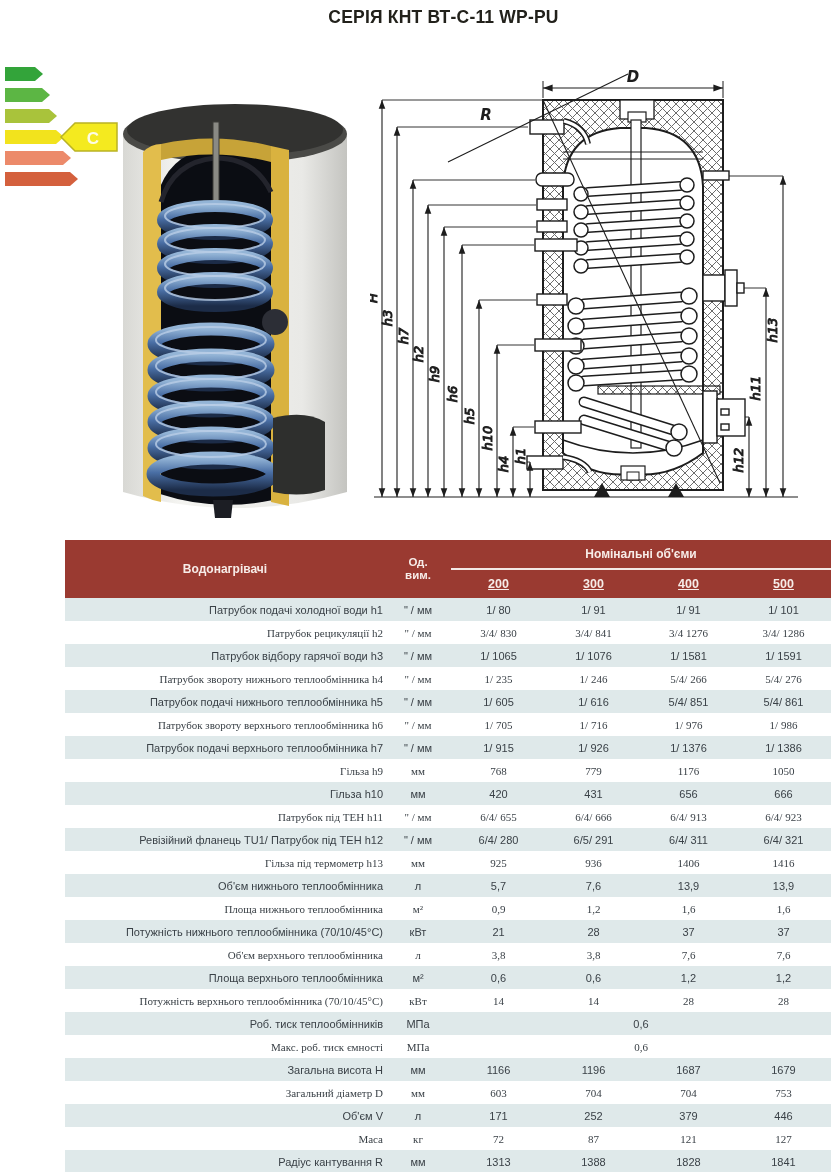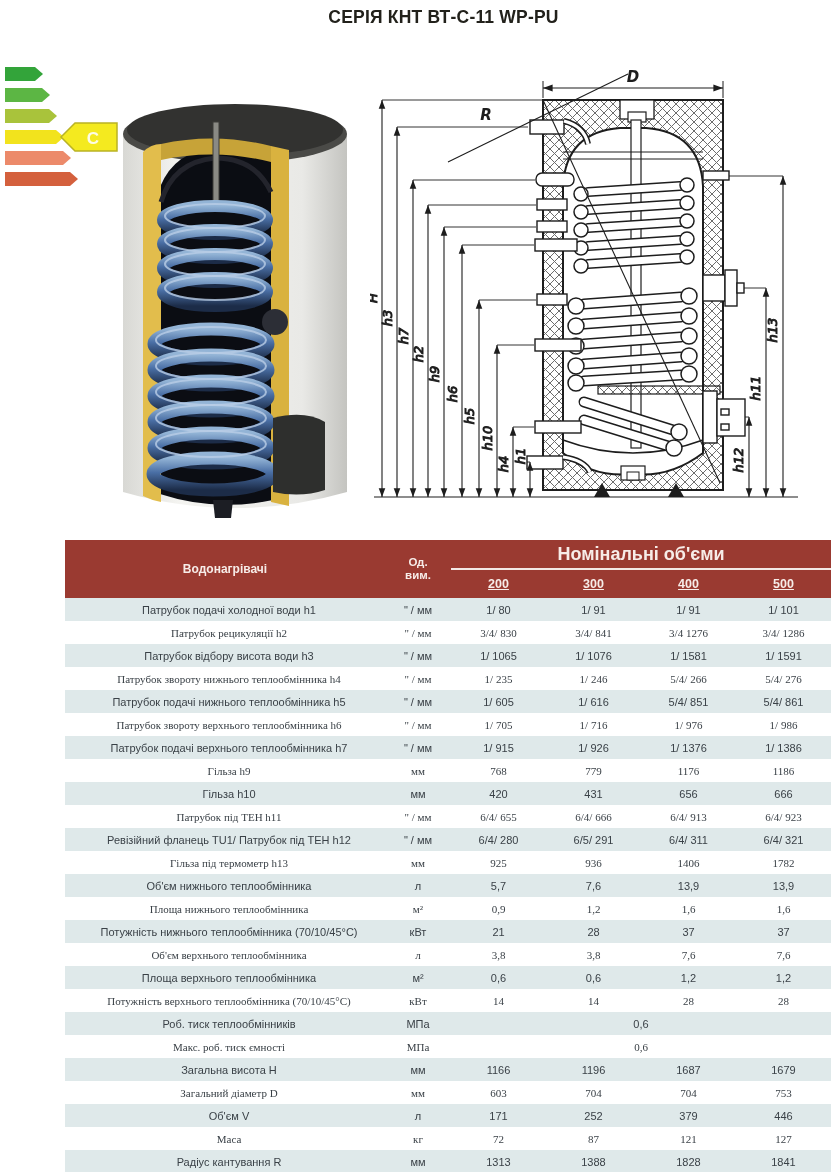--- a/index.html
+++ b/index.html
@@ -9,24 +9,24 @@
   .title{position:absolute;left:0;top:6px;width:831px;text-align:center;color:#22211b;
          font-weight:bold;font-size:17.5px;line-height:22px;letter-spacing:.2px;margin-left:28px;}
   
   .abs{position:absolute;}
   
   #spec{position:absolute;left:65px;top:540px;width:766px;}
   table{border-collapse:collapse;width:766px;table-layout:fixed;}
   thead th{background:#9a3a31;color:#f7ece8;font-weight:bold;vertical-align:middle;}
   th.chars{width:318px;font-size:12px;}
   th.unit{width:64px;font-size:11.5px;line-height:13px;}
-  th.group{font-size:18px;height:26px;border-bottom:2px solid #f3e9e6;}
+  th.group{font-size:12px;height:26px;border-bottom:2px solid #f3e9e6;}
   th.vol{font-size:12.5px;height:26px;text-decoration:underline;}
   tbody td{height:23px;font-size:11px;color:#3a4147;text-align:center;padding:0 2px;}
-  tbody td.lbl{text-align:center;padding-left:10px;}
+  tbody td.lbl{text-align:right;padding-left:10px;}
   tbody tr.odd{background:#dfe9ea;}
   tbody tr.even{background:#ffffff;font-family:Liberation Serif, serif;}
   
   text.dim{font-family:"DejaVu Sans",sans-serif;font-style:italic;font-size:13px;fill:#1d1d1d;}
   text.dimBig{font-family:"DejaVu Sans",sans-serif;font-style:italic;font-weight:bold;font-size:15px;fill:#1d1d1d;}
 </style>
 </head>
 <body>
 
 <div id="page">
@@ -327,21 +327,21 @@
           </tr>
           <tr class="even">
             <td class="lbl">Патрубок рецикуляції h2</td>
             <td>" / мм</td>
             <td>3/4/ 830</td>
             <td>3/4/ 841</td>
             <td>3/4 1276</td>
             <td>3/4/ 1286</td>
           </tr>
           <tr class="odd">
-            <td class="lbl">Патрубок відбору висота води h3</td>
+            <td class="lbl">Патрубок відбору гарячої води h3</td>
             <td>" / мм</td>
             <td>1/ 1065</td>
             <td>1/ 1076</td>
             <td>1/ 1581</td>
             <td>1/ 1591</td>
           </tr>
           <tr class="even">
             <td class="lbl">Патрубок звороту нижнього теплообмінника h4</td>
             <td>" / мм</td>
             <td>1/ 235</td>
@@ -372,21 +372,21 @@
             <td>1/ 926</td>
             <td>1/ 1376</td>
             <td>1/ 1386</td>
           </tr>
           <tr class="even">
             <td class="lbl">Гільза h9</td>
             <td>мм</td>
             <td>768</td>
             <td>779</td>
             <td>1176</td>
-            <td>1186</td>
+            <td>1050</td>
           </tr>
           <tr class="odd">
             <td class="lbl">Гільза h10</td>
             <td>мм</td>
             <td>420</td>
             <td>431</td>
             <td>656</td>
             <td>666</td>
           </tr>
           <tr class="even">
@@ -404,21 +404,21 @@
             <td>6/5/ 291</td>
             <td>6/4/ 311</td>
             <td>6/4/ 321</td>
           </tr>
           <tr class="even">
             <td class="lbl">Гільза під термометр h13</td>
             <td>мм</td>
             <td>925</td>
             <td>936</td>
             <td>1406</td>
-            <td>1782</td>
+            <td>1416</td>
           </tr>
           <tr class="odd">
             <td class="lbl">Об'єм нижнього теплообмінника</td>
             <td>л</td>
             <td>5,7</td>
             <td>7,6</td>
             <td>13,9</td>
             <td>13,9</td>
           </tr>
           <tr class="even">

